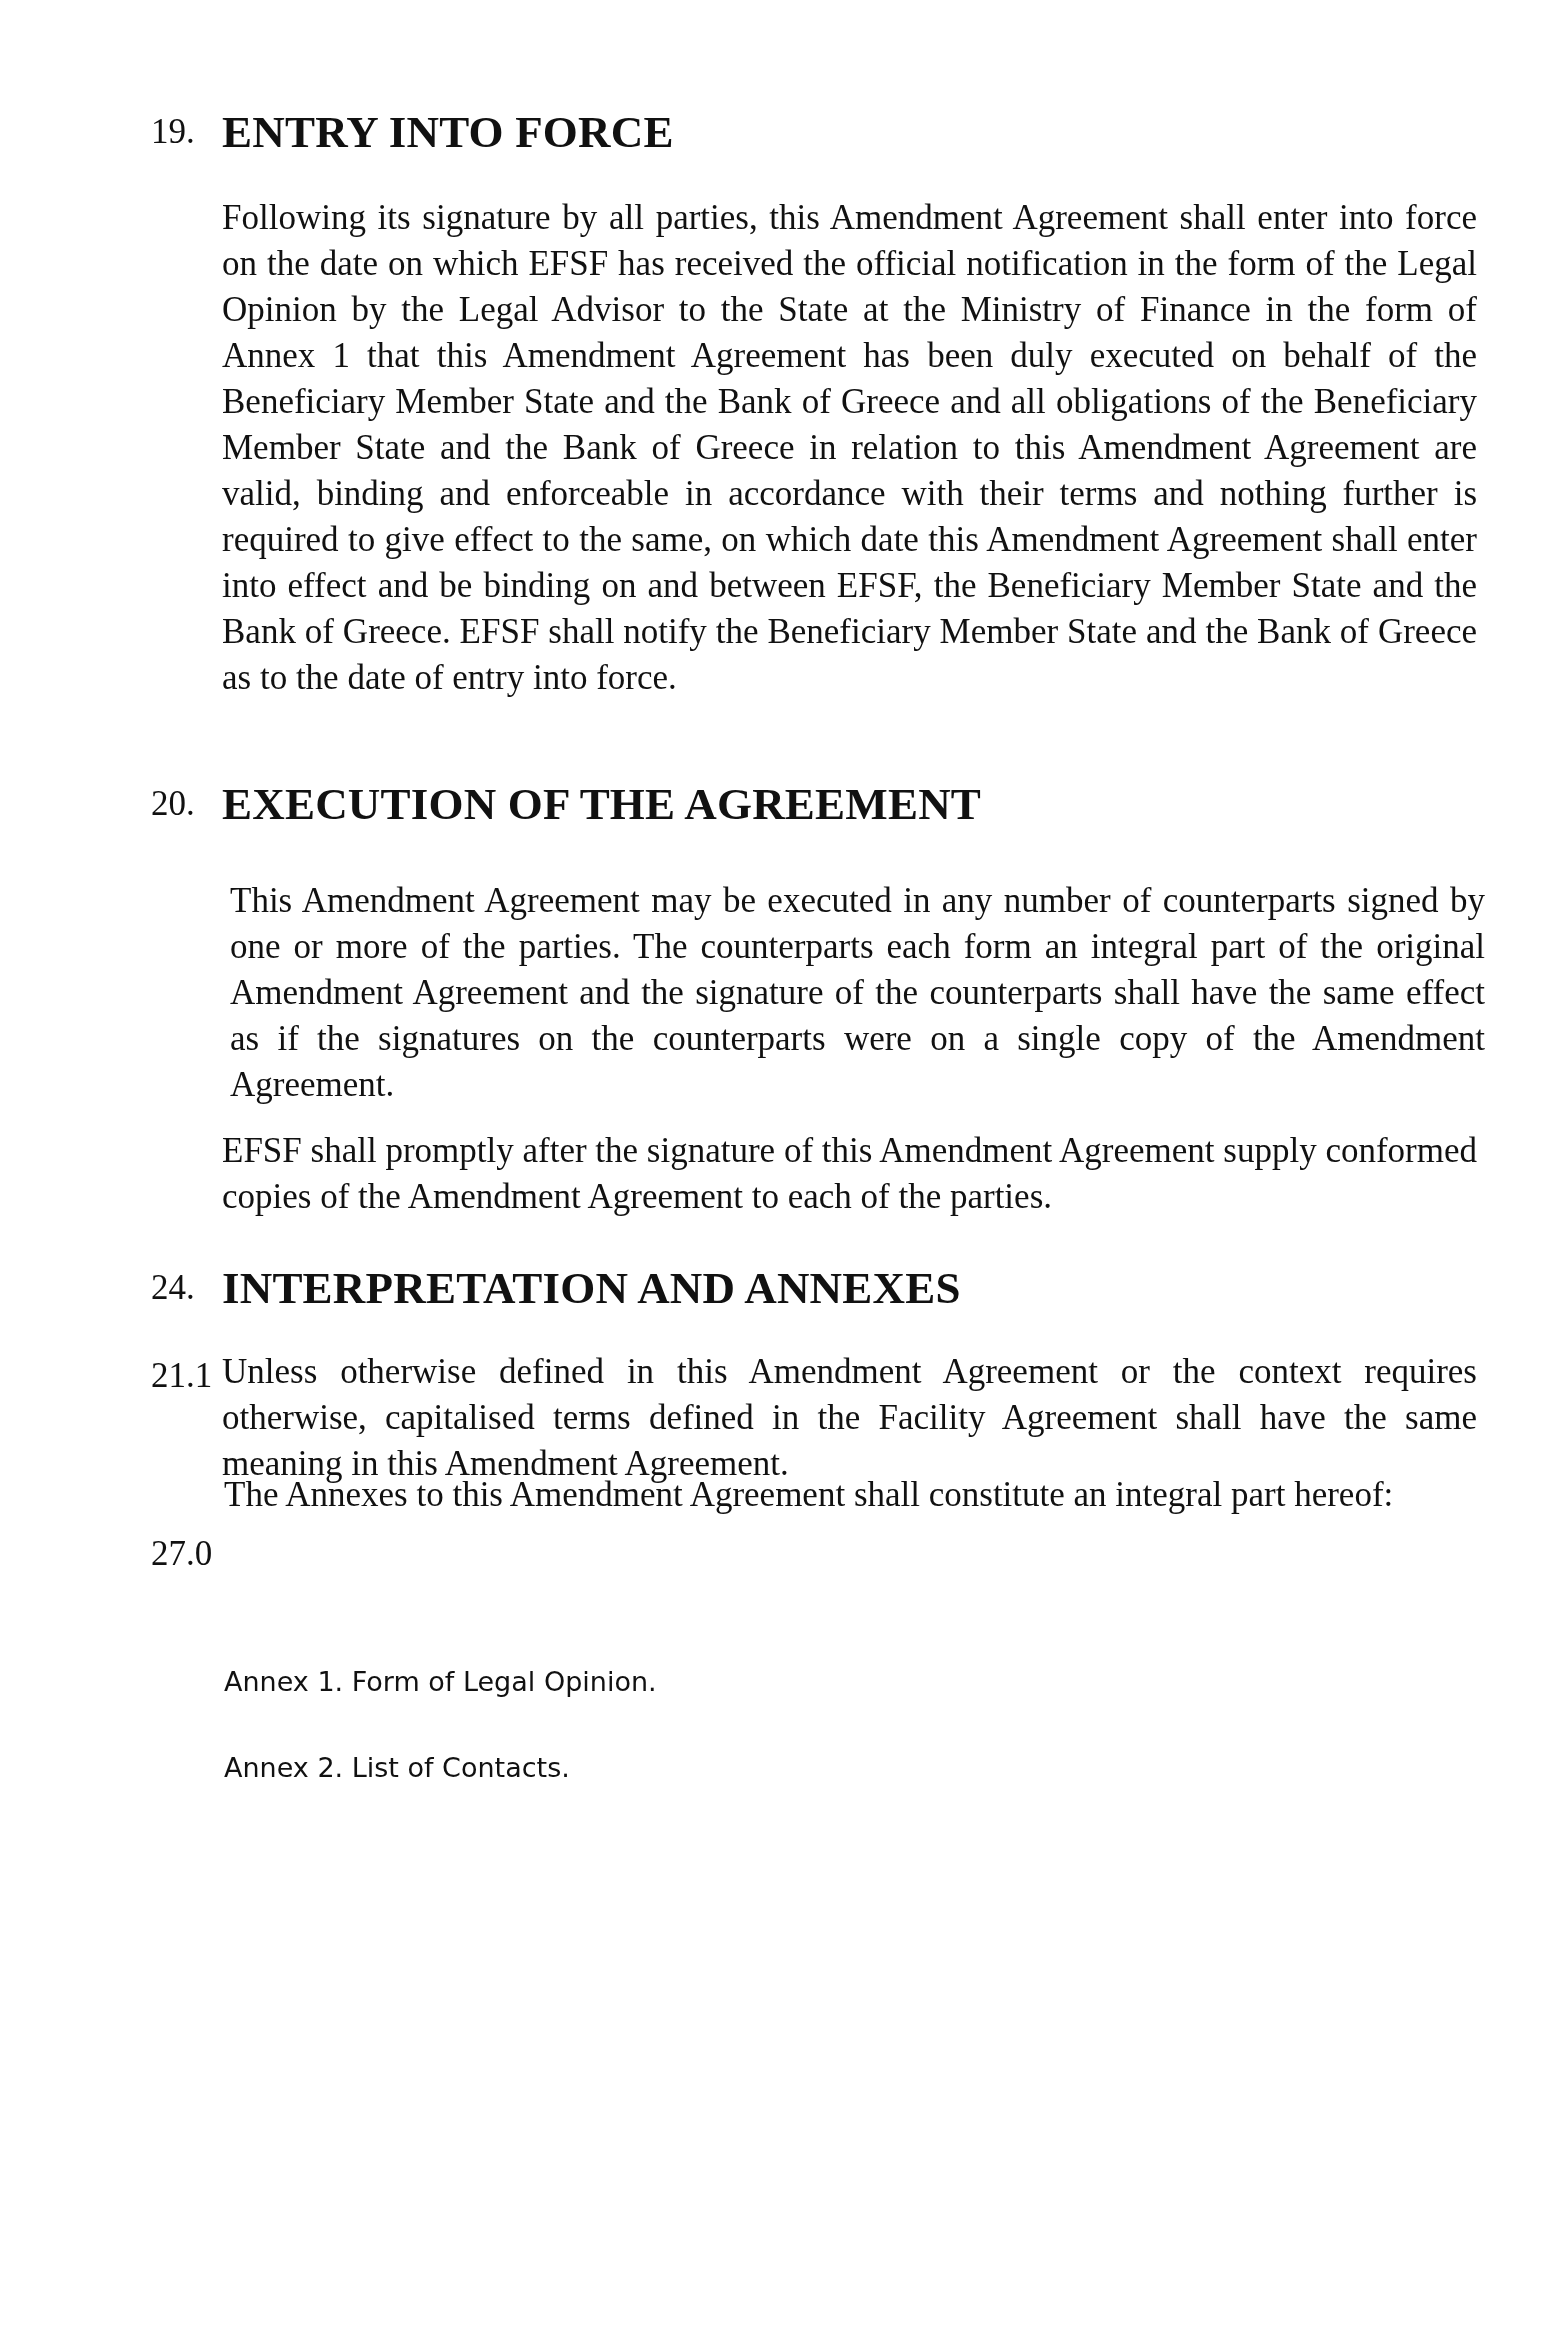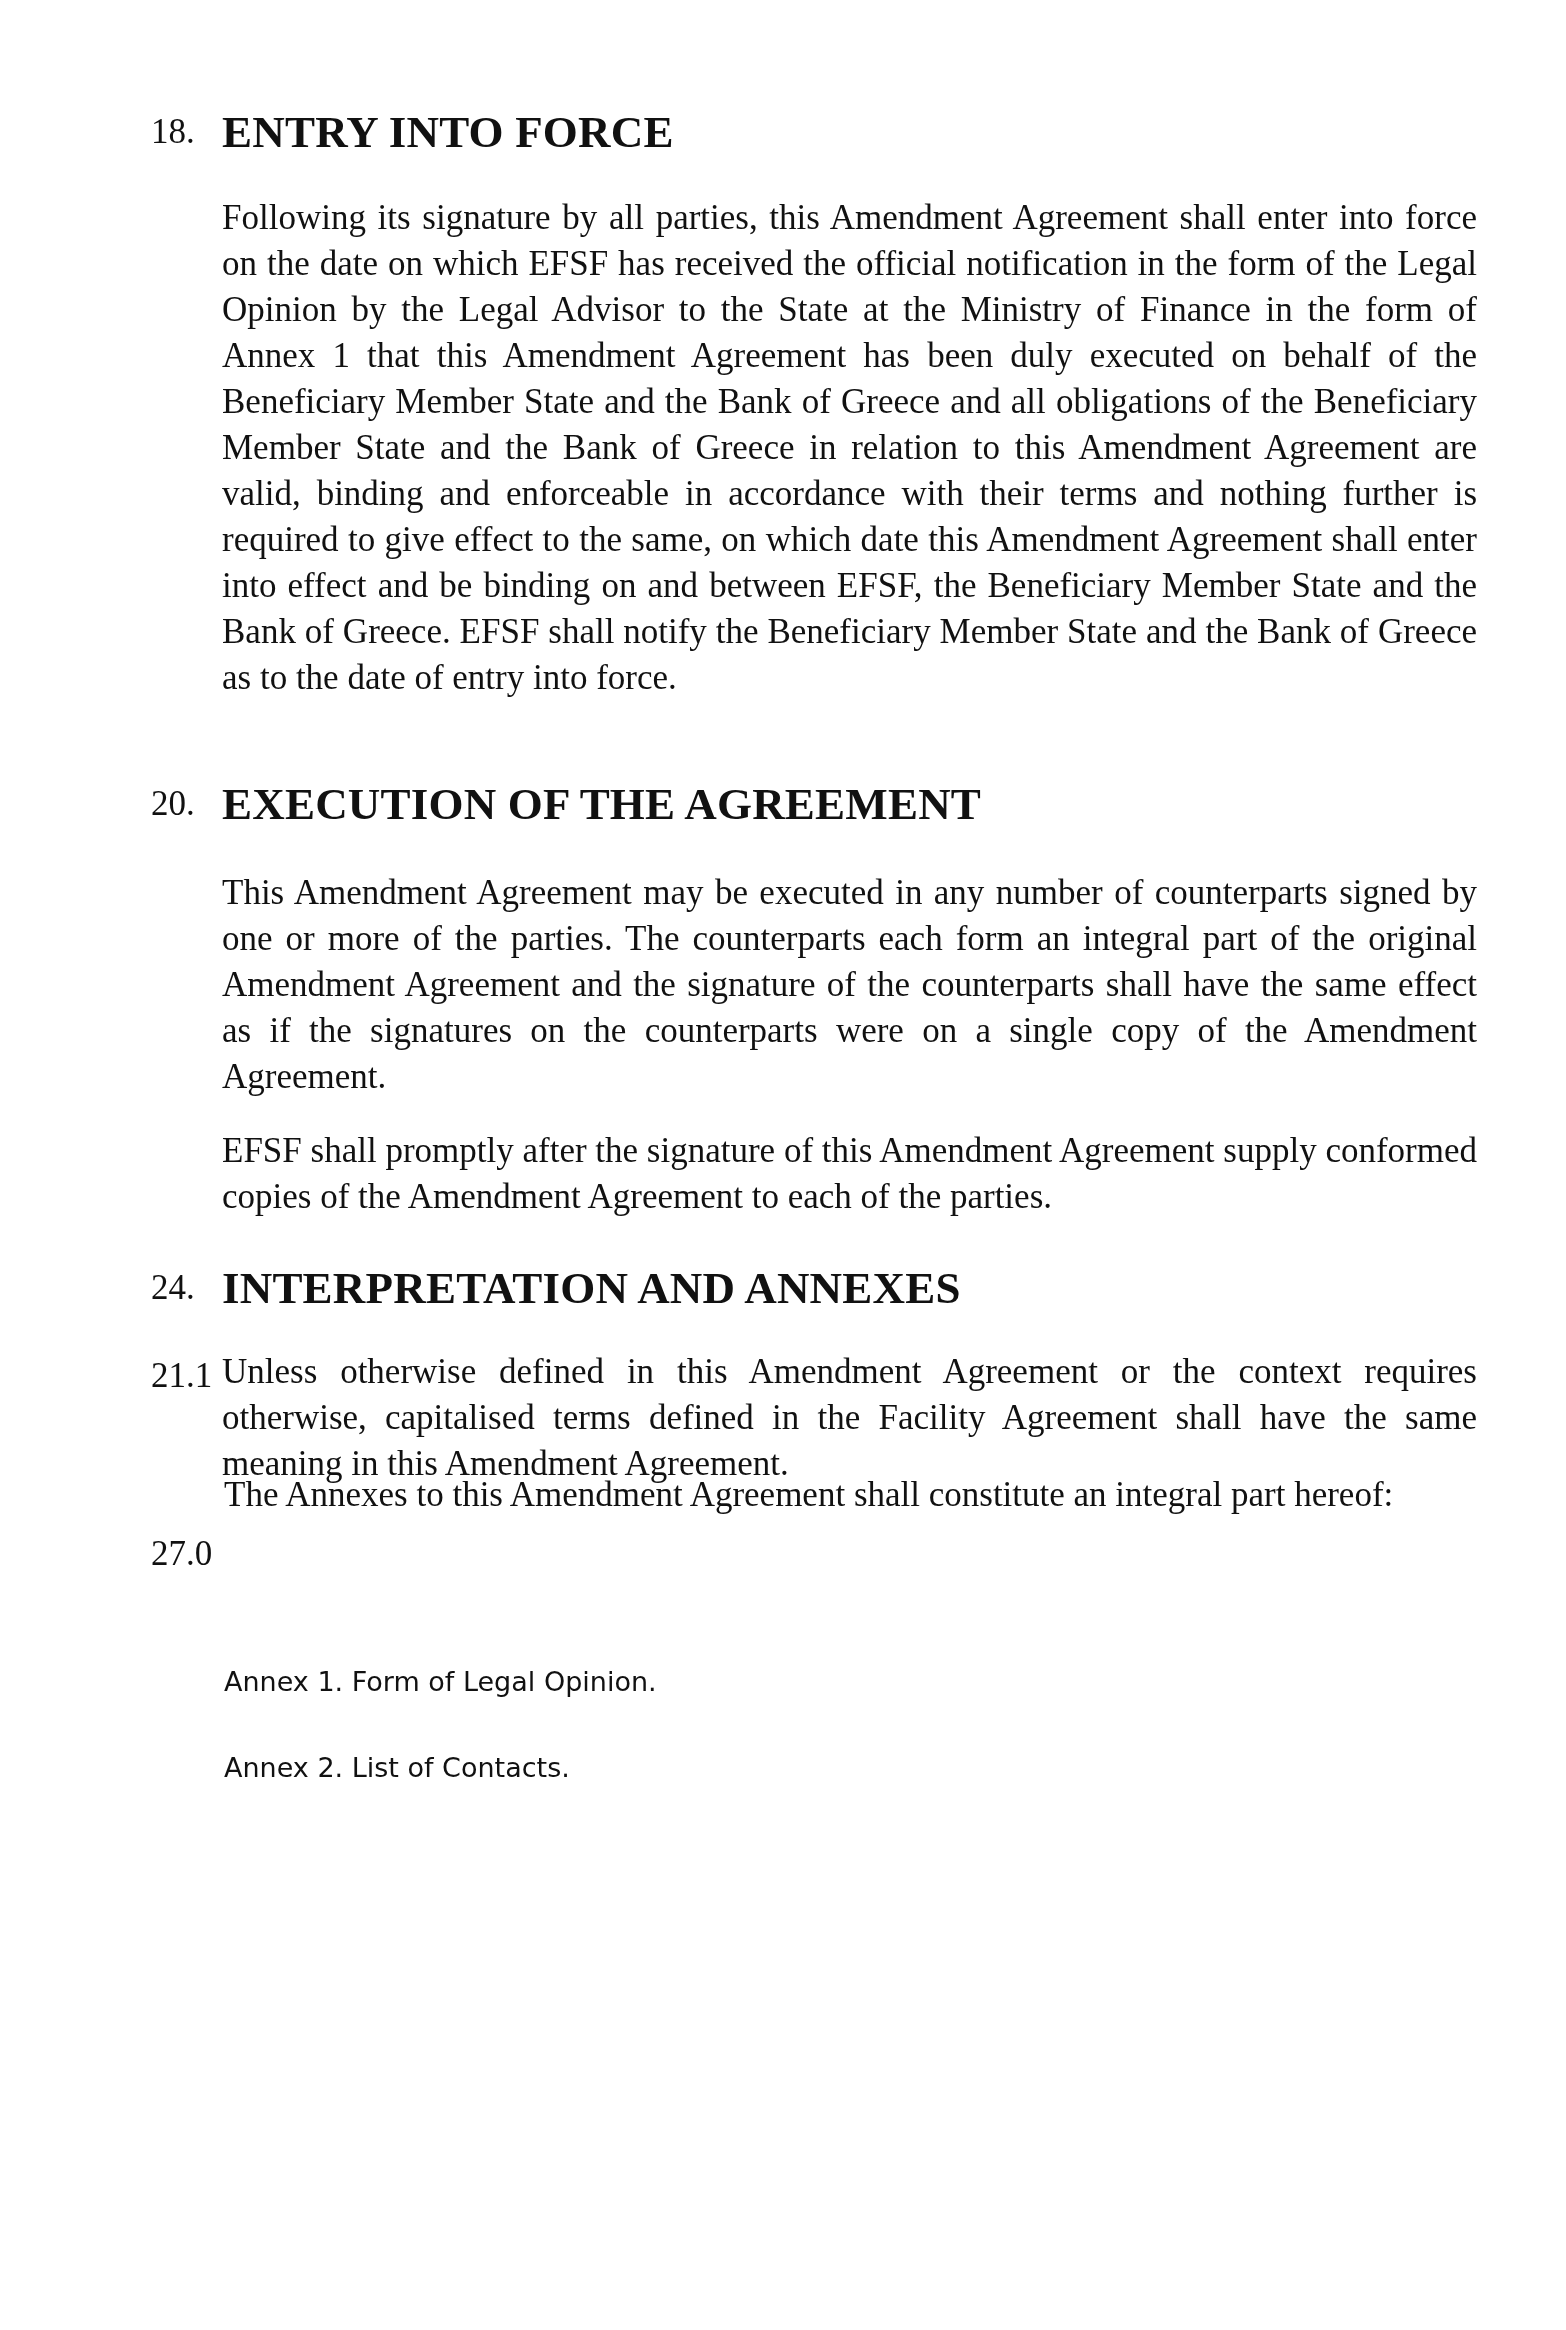--- a/index.html
+++ b/index.html
@@ -11,29 +11,29 @@
   .heading { position: absolute; left: 222px; font-size: 45px; line-height: 46px; font-weight: bold; letter-spacing: 0.2px; }
   .para { position: absolute; left: 222px; width: 1255px; font-size: 35px; line-height: 46px; text-align: justify; text-align-last: left; }
   .annex { position: absolute; left: 224px; font-family: "DejaVu Sans", "Liberation Sans", sans-serif; font-size: 27px; line-height: 35px; }
 </style>
 </head>
 <body>
 
 <div class="page">
 
   <div class="section">
-    <span class="num" style="top:109px">18.</span>
+    <span class="num" style="top:109px">19.</span>
     <span class="heading" style="top:109px">ENTRY INTO FORCE</span>
     <p class="para" style="top:195px; margin:0">Following its signature by all parties, this Amendment Agreement shall enter into force on the date on which EFSF has received the official notification in the form of the Legal Opinion by the Legal Advisor to the State at the Ministry of Finance in the form of Annex 1 that this Amendment Agreement has been duly executed on behalf of the Beneficiary Member State and the Bank of Greece and all obligations of the Beneficiary Member State and the Bank of Greece in relation to this Amendment Agreement are valid, binding and enforceable in accordance with their terms and nothing further is required to give effect to the same, on which date this Amendment Agreement shall enter into effect and be binding on and between EFSF, the Beneficiary Member State and the Bank of Greece. EFSF shall notify the Beneficiary Member State and the Bank of Greece as to the date of entry into force.</p>
   </div>
 
   <div class="section">
     <span class="num" style="top:781px">20.</span>
     <span class="heading" style="top:781px">EXECUTION OF THE AGREEMENT</span>
-    <p class="para" style="top:870px; margin:0">This Amendment Agreement may be executed in any number of counterparts signed by one or more of the parties. The counterparts each form an integral part of the original Amendment Agreement and the signature of the counterparts shall have the same effect as if the signatures on the counterparts were on a single copy of the Amendment Agreement.</p>
+    <p class="para" style="top:870px; margin:8px">This Amendment Agreement may be executed in any number of counterparts signed by one or more of the parties. The counterparts each form an integral part of the original Amendment Agreement and the signature of the counterparts shall have the same effect as if the signatures on the counterparts were on a single copy of the Amendment Agreement.</p>
     <p class="para" style="top:1128px; margin:0">EFSF shall promptly after the signature of this Amendment Agreement supply conformed copies of the Amendment Agreement to each of the parties.</p>
   </div>
 
   <div class="section">
     <span class="num" style="top:1265px">24.</span>
     <span class="heading" style="top:1265px">INTERPRETATION AND ANNEXES</span>
 
     <span class="num" style="top:1353px">21.1</span>
     <p class="para" style="top:1349px; margin:0">Unless otherwise defined in this Amendment Agreement or the context requires otherwise, capitalised terms defined in the Facility Agreement shall have the same meaning in this Amendment Agreement.</p>
 

